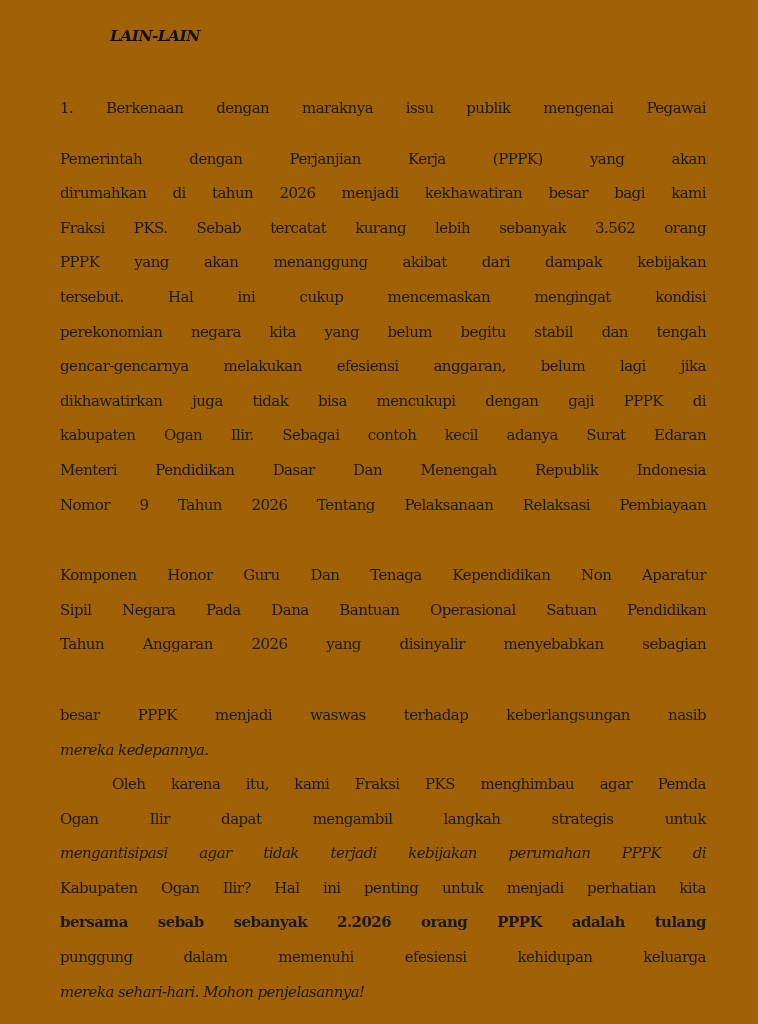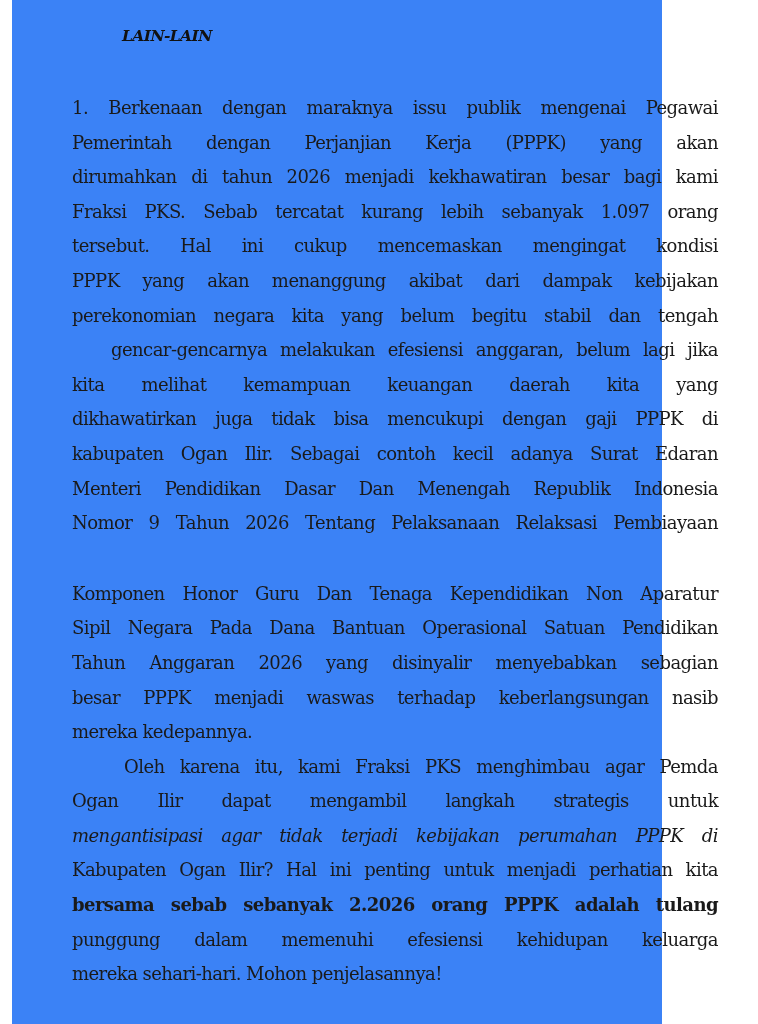--- a/index.html
+++ b/index.html
@@ -10,25 +10,25 @@
     body {
       width: 758px;
       height: 1024px;
       position: relative;
       overflow: hidden;
       font-family: "DejaVu Serif", "Liberation Serif", serif;
       color: #1a1a1a;
     }
     .page {
       position: absolute;
-      left: 12px;
+      left: 0;
       top: 0;
-      width: 650px;
+      width: 758px;
       height: 1024px;
-      background: #3b82f6;
+      background: #a16207;
     }
     .title {
       position: absolute;
       left: 110px;
       top: 26px;
       font-family: "DejaVu Serif", "Liberation Serif", serif;
       font-weight: bold;
       font-style: italic;
       font-size: 15.5px;
       letter-spacing: -0.6px;
@@ -37,60 +37,60 @@
     .body-text {
       position: absolute;
       left: 60px;
       top: 91px;
       width: 646px;
     }
     .line {
       display: block;
       height: 34.6px;
       line-height: 34.6px;
-      font-size: 18px;
+      font-size: 15px;
       letter-spacing: -0.55px;
       white-space: nowrap;
       text-align: justify;
       text-align-last: justify;
       overflow: visible;
     }
     .line.last {
       text-align: right;
       text-align-last: left;
+      font-style: italic;
     }
     .line.indent {
       padding-left: 52px;
     }
   </style>
 </head>
 <body>
 
 <div class="page">
   <div class="title">LAIN-LAIN</div>
 
   <div class="body-text">
     <div>
       <span class="line" style="white-space: normal; letter-spacing: -0.55px;">1. Berkenaan dengan maraknya issu publik mengenai Pegawai</span>
-      <span class="line" style="white-space: normal; letter-spacing: -0.55px;">Pemerintah dengan Perjanjian Kerja (PPPK) yang akan</span>
+      <span class="line" style="white-space: normal; letter-spacing: -0.55px; margin-top: 16px;">Pemerintah dengan Perjanjian Kerja (PPPK) yang akan</span>
       <span class="line" style="white-space: normal; letter-spacing: -0.55px;">dirumahkan di tahun 2026 menjadi kekhawatiran besar bagi kami</span>
-      <span class="line" style="white-space: normal; letter-spacing: -0.55px;">Fraksi PKS. Sebab tercatat kurang lebih sebanyak 1.097 orang</span>
+      <span class="line" style="white-space: normal; letter-spacing: -0.55px;">Fraksi PKS. Sebab tercatat kurang lebih sebanyak 3.562 orang</span>
+      <span class="line" style="white-space: normal; letter-spacing: -0.55px;">PPPK yang akan menanggung akibat dari dampak kebijakan</span>
       <span class="line" style="white-space: normal; letter-spacing: -0.55px;">tersebut. Hal ini cukup mencemaskan mengingat kondisi</span>
-      <span class="line" style="white-space: normal; letter-spacing: -0.55px;">PPPK yang akan menanggung akibat dari dampak kebijakan</span>
       <span class="line" style="white-space: normal; letter-spacing: -0.55px;">perekonomian negara kita yang belum begitu stabil dan tengah</span>
-      <span class="line" style="white-space: normal; letter-spacing: -0.55px; margin-left: 39px;">gencar-gencarnya melakukan efesiensi anggaran, belum lagi jika</span>
-      <span class="line" style="white-space: normal; letter-spacing: -0.55px;">kita melihat kemampuan keuangan daerah kita yang</span>
+      <span class="line" style="white-space: normal; letter-spacing: -0.55px;">gencar-gencarnya melakukan efesiensi anggaran, belum lagi jika</span>
       <span class="line" style="white-space: normal; letter-spacing: -0.55px;">dikhawatirkan juga tidak bisa mencukupi dengan gaji PPPK di</span>
       <span class="line" style="white-space: normal; letter-spacing: -0.55px;">kabupaten Ogan Ilir. Sebagai contoh kecil adanya Surat Edaran</span>
       <span class="line" style="white-space: normal; letter-spacing: -0.55px;">Menteri Pendidikan Dasar Dan Menengah Republik Indonesia</span>
       <span class="line" style="white-space: normal; letter-spacing: -0.55px;">Nomor 9 Tahun 2026 Tentang Pelaksanaan Relaksasi Pembiayaan</span>
       <span class="line" style="white-space: normal; letter-spacing: -0.55px; margin-top: 36px;">Komponen Honor Guru Dan Tenaga Kependidikan Non Aparatur</span>
       <span class="line" style="white-space: normal; letter-spacing: -0.55px;">Sipil Negara Pada Dana Bantuan Operasional Satuan Pendidikan</span>
       <span class="line" style="white-space: normal; letter-spacing: -0.55px;">Tahun Anggaran 2026 yang disinyalir menyebabkan sebagian</span>
-      <span class="line" style="white-space: normal; letter-spacing: -0.55px;">besar PPPK menjadi  waswas terhadap keberlangsungan nasib</span>
+      <span class="line" style="white-space: normal; letter-spacing: -0.55px; margin-top: 36px;">besar PPPK menjadi  waswas terhadap keberlangsungan nasib</span>
       <span class="line last" style="white-space: normal; letter-spacing: -0.55px;">mereka kedepannya.</span>
     </div>
     <div>
       <span class="line indent" style="white-space: normal; letter-spacing: -0.55px;">Oleh karena itu, kami Fraksi PKS menghimbau agar Pemda</span>
       <span class="line" style="white-space: normal; letter-spacing: -0.55px;">Ogan Ilir dapat mengambil langkah strategis untuk</span>
       <span class="line" style="white-space: normal; letter-spacing: -0.55px; font-style: italic;">mengantisipasi agar tidak terjadi kebijakan perumahan PPPK di</span>
       <span class="line" style="white-space: normal; letter-spacing: -0.55px;">Kabupaten Ogan Ilir? Hal ini penting untuk menjadi perhatian kita</span>
       <span class="line" style="white-space: normal; letter-spacing: -0.55px; font-weight: bold;">bersama sebab sebanyak 2.2026 orang PPPK adalah tulang</span>
       <span class="line" style="white-space: normal; letter-spacing: -0.55px;">punggung dalam memenuhi efesiensi kehidupan keluarga</span>
       <span class="line last" style="white-space: normal; letter-spacing: -0.55px;">mereka sehari-hari. Mohon penjelasannya!</span>

